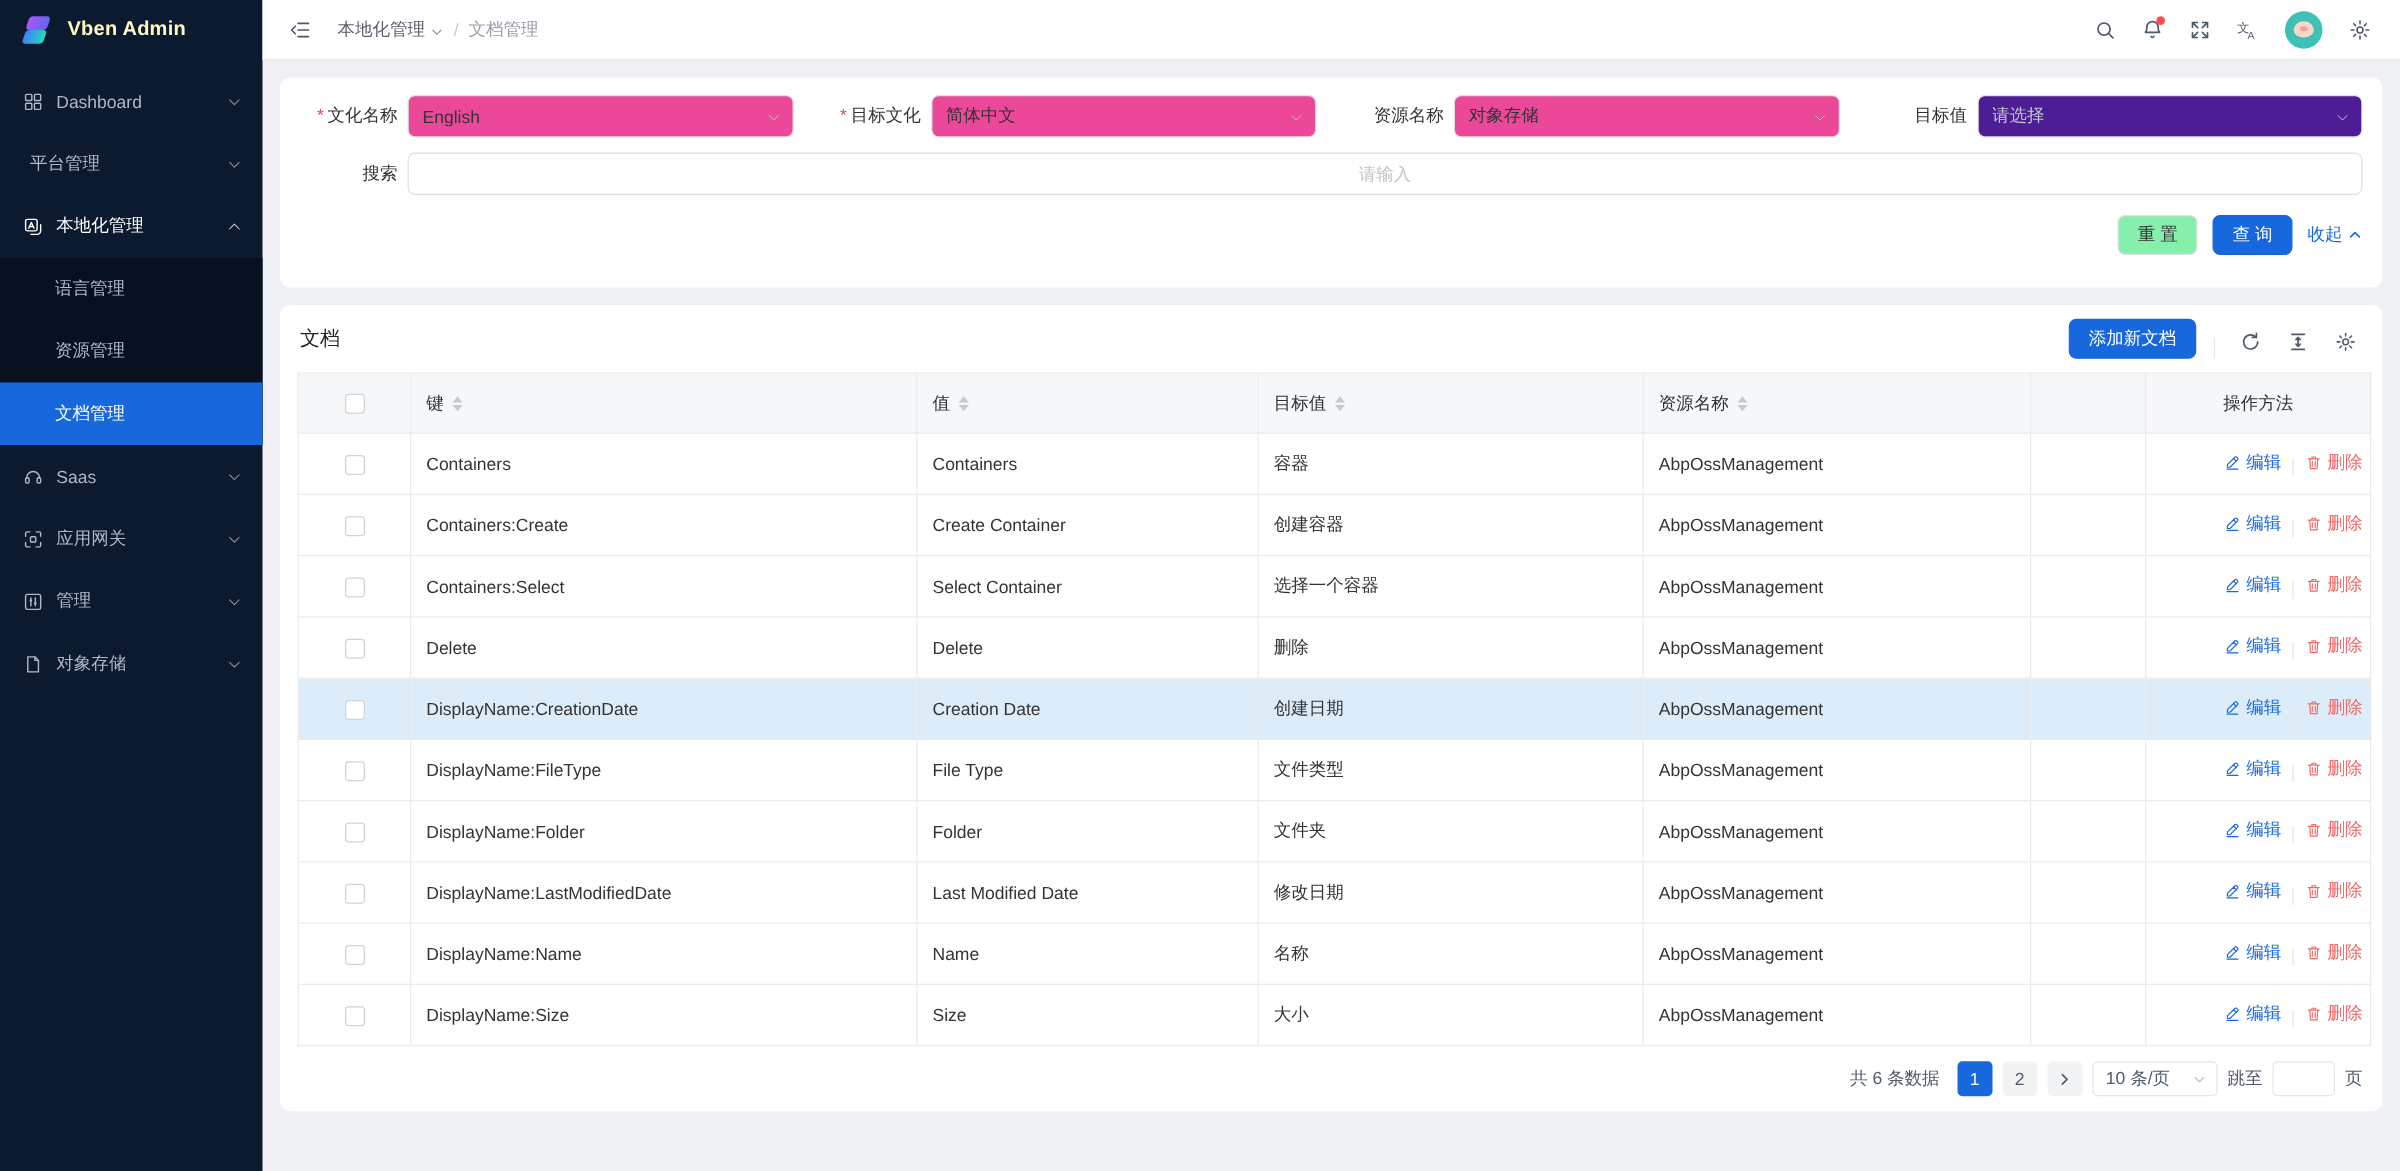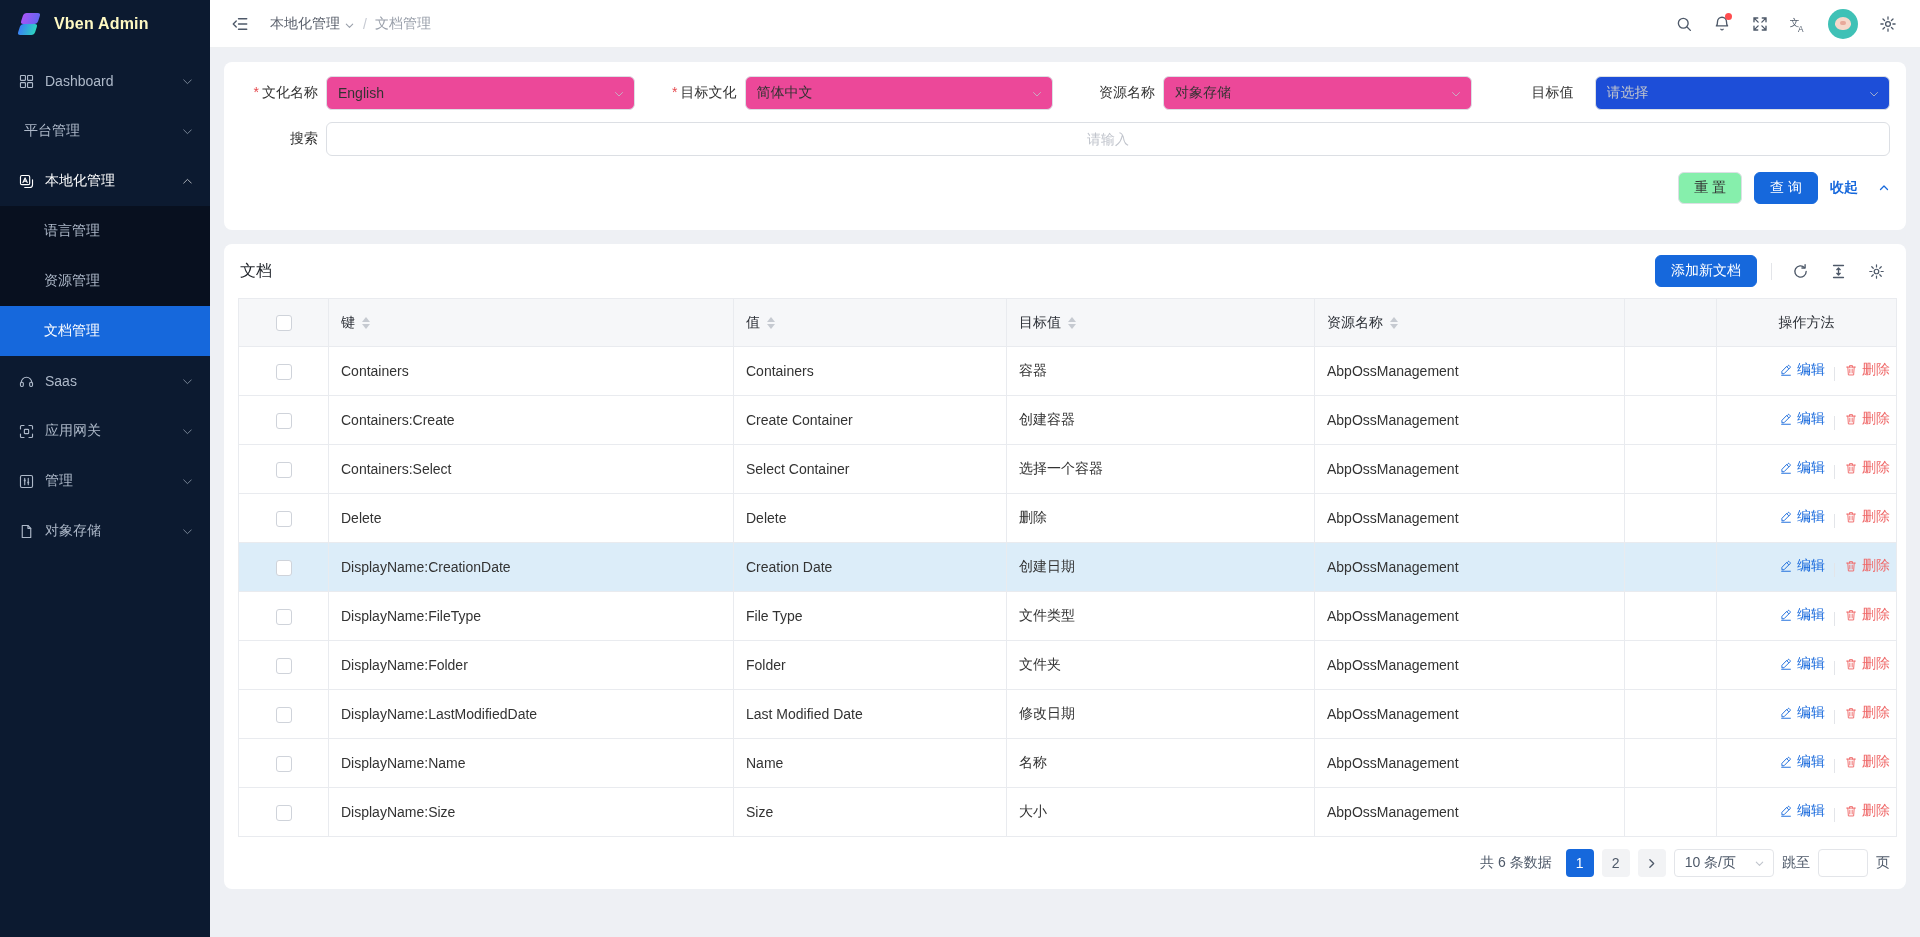--- a/index.html
+++ b/index.html
@@ -56,38 +56,38 @@
   .filter-card { padding:14px 16px 26px; }
   .filter-grid { display:grid; grid-template-columns:repeat(4,1fr); column-gap:24px; }
   .field { display:flex; align-items:center; min-width:0; }
   .flabel { width:86px; flex-shrink:0; text-align:right; padding-right:8px; color:#333; white-space:nowrap; }
   .star { color:#e5484d; margin-right:3px; }
   .select { flex:1; height:34px; border:1px solid #dcdfe4; border-radius:6px; background:#ec4899; display:flex;
     align-items:center; padding:0 26px 0 11px; position:relative; cursor:pointer; min-width:0; }
   .select .sval { overflow:hidden; text-overflow:ellipsis; white-space:nowrap; }
   .select .chev { position:absolute; right:9px; top:50%; margin-top:-6px; width:12px; height:12px; color:#c0c4cc; }
   .select .chev svg { width:12px; height:12px; }
-  .select.disabled { background:#1d4ed8; cursor:not-allowed;margin-left:13px; }
+  .select.disabled { background:#4c1d95; cursor:not-allowed; }
   .select .sval.ph { color:#c0c4cc; }
   .search-row { display:flex; align-items:center; margin-top:12px; }
   .text-input { flex:1; height:34px; border:1px solid #dcdfe4; border-radius:6px; padding:0 11px; font-size:14px;
     color:#333; font-family:inherit; outline:none; background:#fff;text-align:center; }
   .text-input::placeholder { color:#c0c4cc; }
   .filter-actions { display:flex; justify-content:flex-end; align-items:center; gap:12px; margin-top:16px; }
   .btn { height:32px; padding:0 15px; border-radius:6px; border:1px solid #dcdfe4; background:#86efac; color:#333;
     font-size:14px; cursor:pointer; display:inline-flex; align-items:center; font-family:inherit; }
   .btn-primary { background:#1668dc; border-color:#1668dc; color:#fff; }
-  .link-collapse { color:#1668dc; display:inline-flex; align-items:center; gap:20px; cursor:pointer;font-weight:bold; }
+  .link-collapse { color:#1668dc; display:inline-flex; align-items:center; gap:4px; cursor:pointer; }
   .link-collapse svg { width:12px; height:12px; }
 
   
   .table-card { margin-top:14px; padding:0 14px; }
   .table-toolbar { height:54px; display:flex; align-items:center; justify-content:space-between; padding:0 2px; }
   .tt-title { font-size:16px; color:#1f2329; }
-  .tt-actions { display:flex; align-items:center; gap:10px; }
+  .tt-actions { display:flex; align-items:flex-end; gap:10px; }
   .tt-divider { width:1px; height:17px; background:#e3e5e9; margin:0 4px; }
   .tool-icon { width:28px; height:28px; display:inline-flex; align-items:center; justify-content:center; color:#4e5969; cursor:pointer; }
   .tool-icon svg { width:17px; height:17px; }
 
   table.grid { width:100%; border-collapse:collapse; table-layout:fixed; }
   .grid th, .grid td { border:1px solid #e9ebef; font-weight:normal; font-size:14px; padding:0 12px; height:49px; }
   .grid thead th { background:#f6f7f9; text-align:left; color:#2b2f36; height:48px; }
   .grid .col-cb { width:90px; text-align:center; }
   .grid .col-key { width:405px; }
   .grid .col-val { width:273px; }

